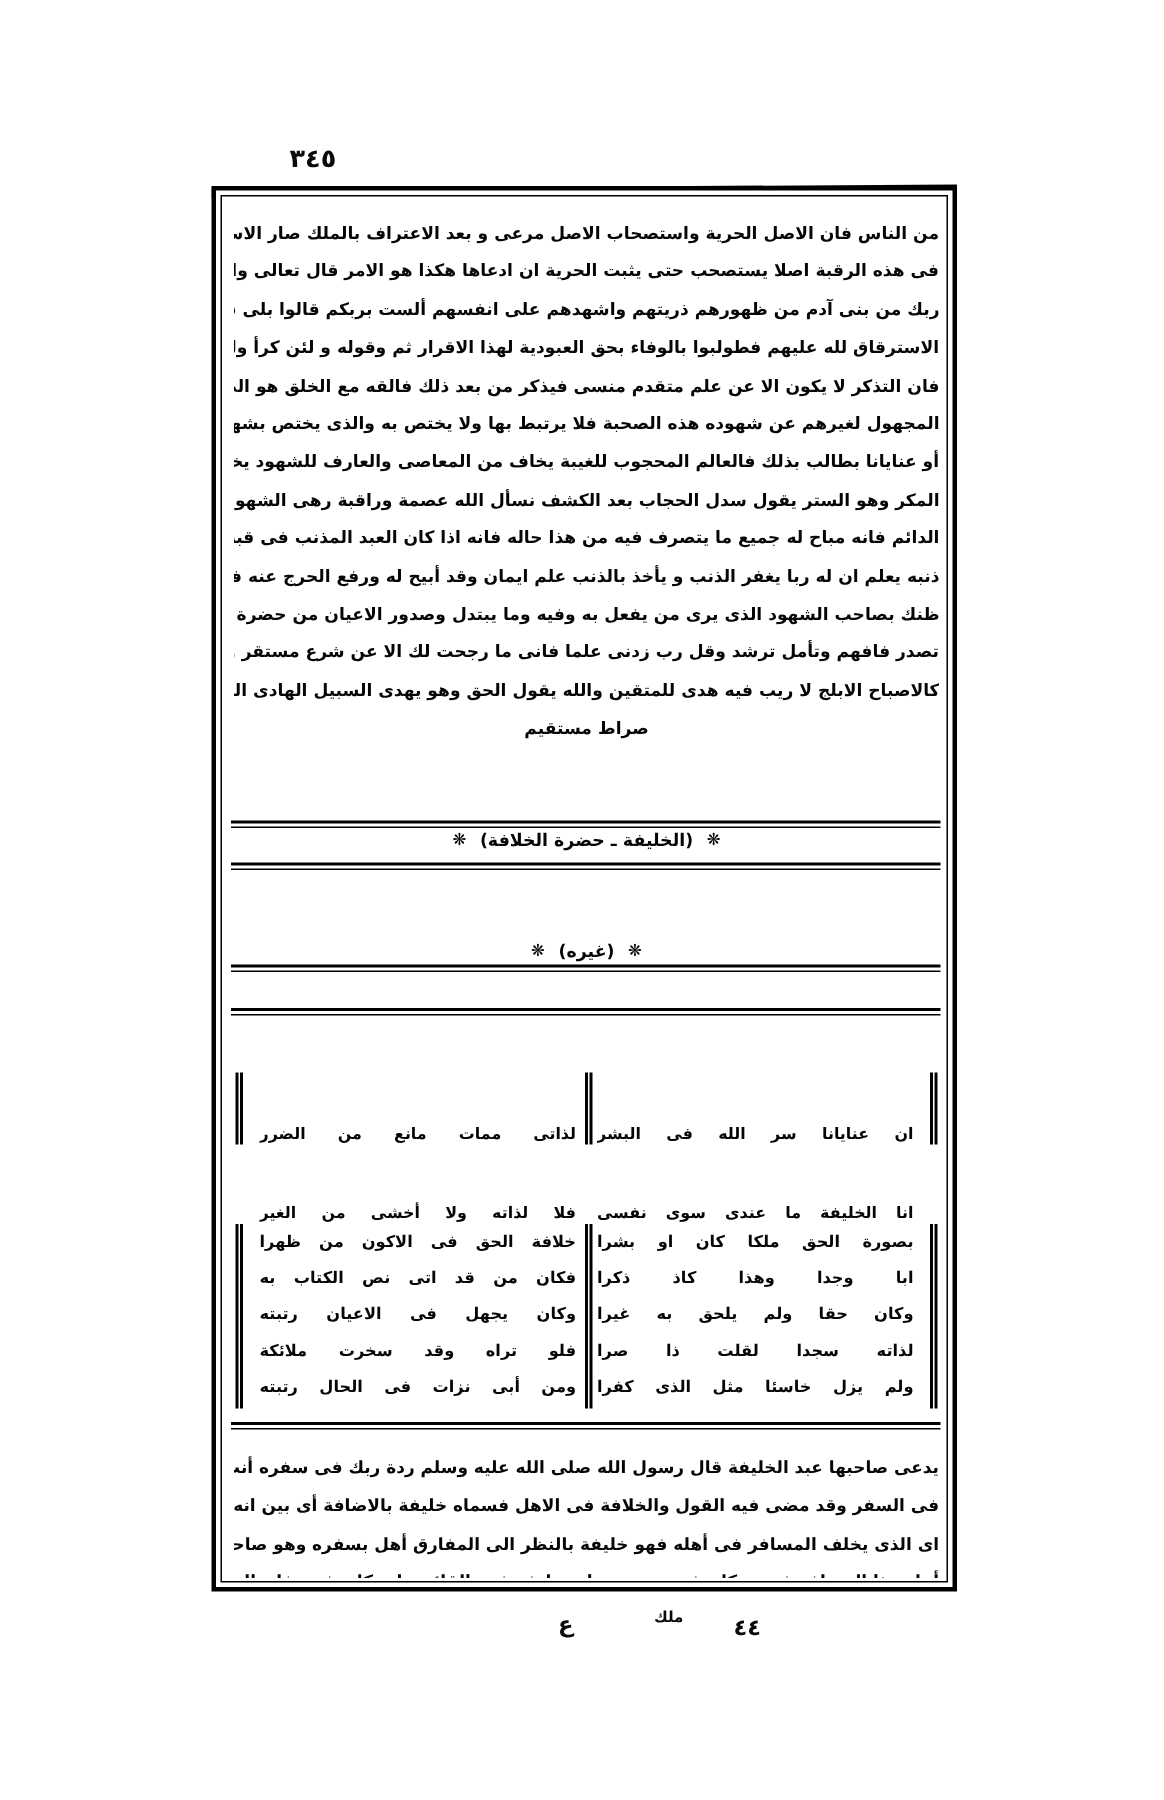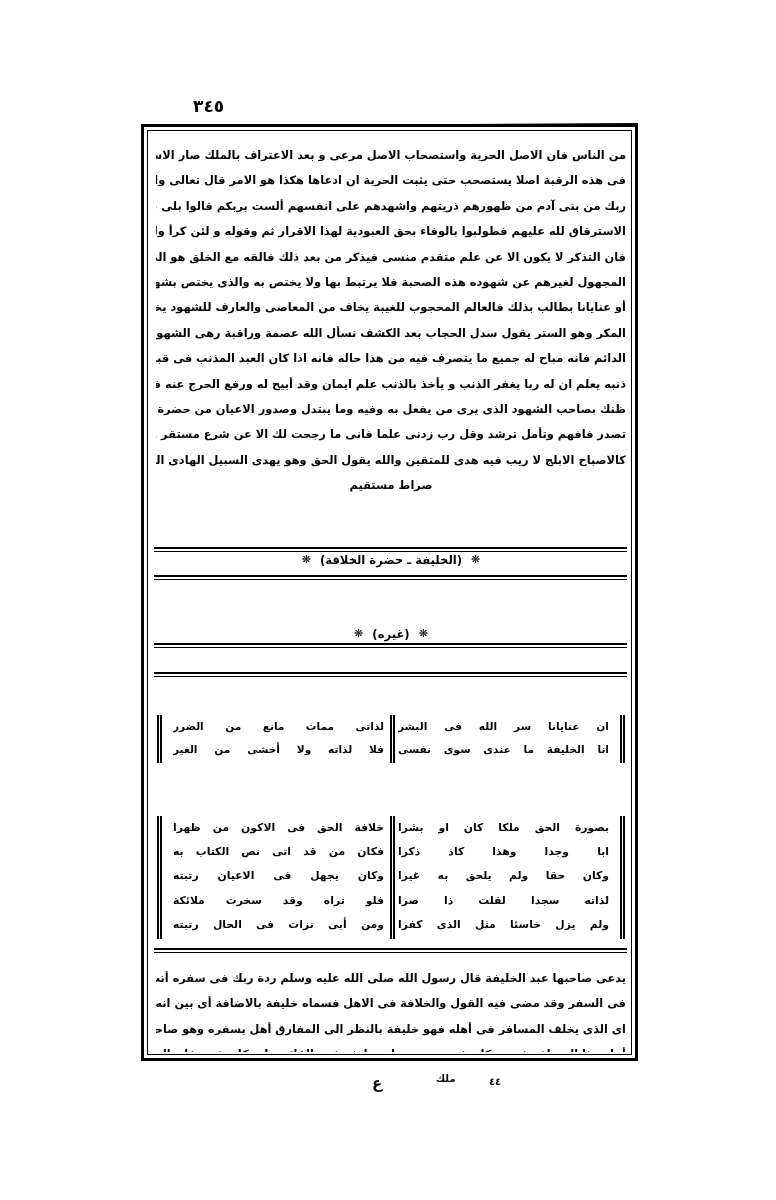--- a/index.html
+++ b/index.html
@@ -162,21 +162,21 @@
     content: "";
     position: absolute;
     top: 0; bottom: 0;
     width: 2px;
     background: #000;
   }
   .vrule::before { left: 0; }
   .vrule::after  { right: 0; }
 
   #verse-1 { top: 580px; height: 48px; }
-  #verse-1 .hemistich { font-size: 10.6px; line-height: 23px; }
+  #verse-1 .hemistich { font-size: 10.6px; line-height: 23px; margin-top: 30px; }
   #verse-2 { top: 681px; height: 123px; }
   #verse-2 .hemistich { font-size: 10.8px; line-height: 24.2px; }
 
   #block-bottom {
     position: absolute;
     left: 4px;
     top: 831px;
     width: 470px;
     font-size: 11.3px;
     line-height: 25.3px;
@@ -193,21 +193,21 @@
     direction: rtl;
   }
   .footer-item {
     position: absolute;
     font-family: "DejaVu Sans", sans-serif;
     font-weight: 700;
     color: #090909;
     font-size: 14px;
     white-space: nowrap;
   }
-  #footer-signature { left: 348px; top: 6px; font-size: 10px; }
+  #footer-signature { left: 348px; top: 6px; font-size: 15px; }
   #footer-catchword { left: 295px; top: 3px; font-size: 10px; }
   #footer-juz       { left: 231px; top: 4px; font-size: 15px; }
 </style>
 </head>
 <body>
 
 <div class="page-number">٣٤٥</div>
 
 <div class="frame-top-thick"></div>
 <div class="page-frame">

